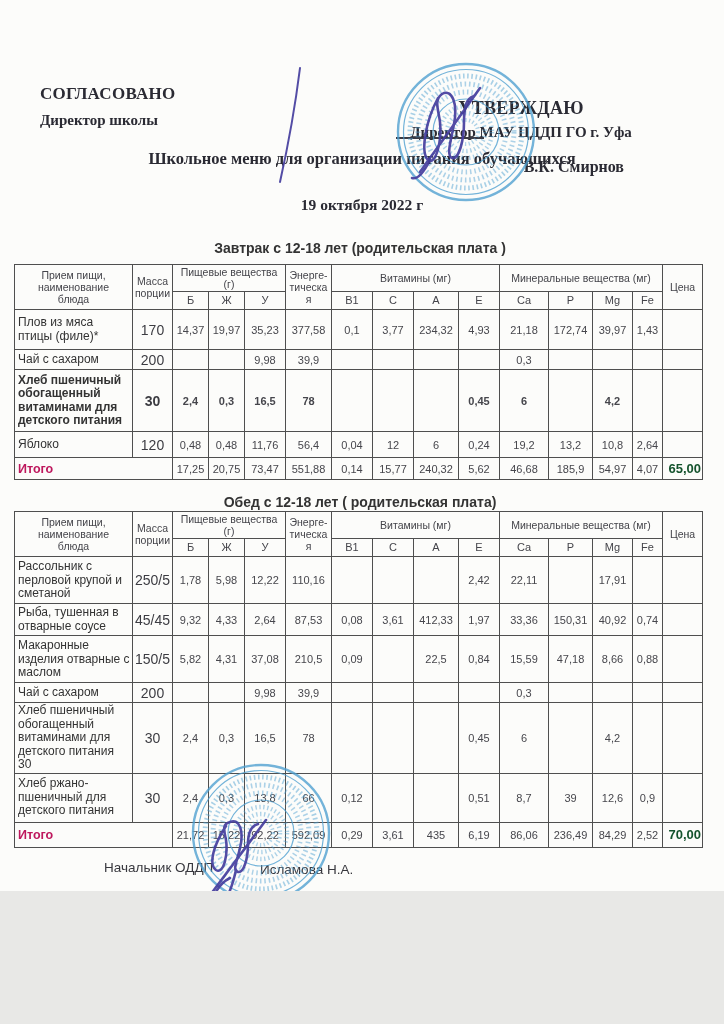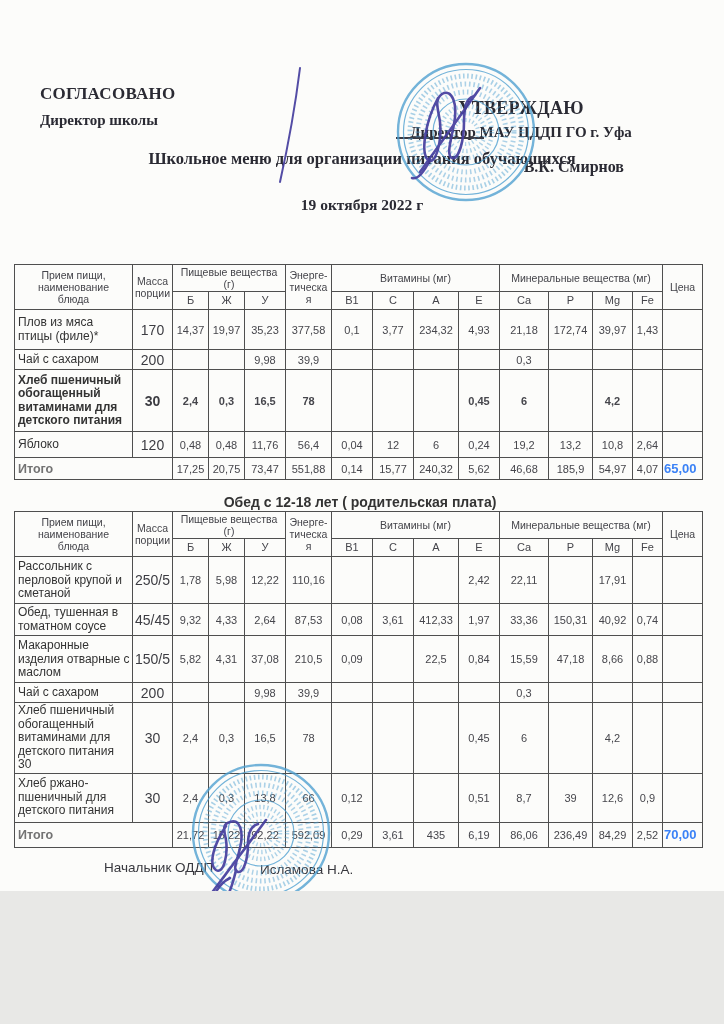--- a/index.html
+++ b/index.html
@@ -25,22 +25,22 @@
   #bt{top:240px;} #lt{top:494px;}
 
   table{border-collapse:collapse;table-layout:fixed;position:absolute;left:14px;background:transparent;}
   #t0{top:264px;} #t1{top:511px;}
   td,th{border:1px solid #4f4f4f;overflow:hidden;}
   th{font-size:10.5px;font-weight:normal;line-height:1.16;padding:1px;color:#44444a;vertical-align:middle;}
   th.sub{font-size:11px;}
   td.val{font-size:11px;text-align:center;padding:0 1px;vertical-align:middle;color:#46464c;}
   td.name{font-size:12px;text-align:left;padding:1px 2px 1px 3px;line-height:1.12;color:#333;vertical-align:middle;}
   td.mass{font-size:14px;text-align:center;vertical-align:middle;color:#3c3c42;}
-  tr.total td.label{font-size:12.5px;font-weight:bold;text-align:left;padding-left:3px;color:#737373;}
-  tr.total td.price{font-size:13px;font-weight:bold;color:#3b82f6;}
+  tr.total td.label{font-size:12.5px;font-weight:bold;text-align:left;padding-left:3px;color:#be185d;}
+  tr.total td.price{font-size:13px;font-weight:bold;color:#14532d;text-align:right;}
   tr.total td.val{font-size:11px;margin-top:32px;}
 
   #t0 thead tr:nth-child(1){height:26px;} #t0 thead tr:nth-child(2){height:18px;}
   #t0 tr.r0{height:40px;} #t0 tr.r1{height:20px;} #t0 tr.r2{height:62px;font-weight:bold;}
   #t0 tr.r3{height:26px;} #t0 tr.total{height:22px;}
   #t1 thead tr:nth-child(1){height:26px;} #t1 thead tr:nth-child(2){height:18px;}
   #t1 tr.r0{height:47px;} #t1 tr.r1{height:32px;} #t1 tr.r2{height:47px;}
   #t1 tr.r3{height:20px;} #t1 tr.r4{height:63px;} #t1 tr.r5{height:49px;} #t1 tr.total{height:25px;}
 
   .footer-role{position:absolute;left:104px;top:860px;font-size:13.5px;color:#38383e;}
@@ -62,20 +62,21 @@
   <div class="approved serif">
     <div class="l1">УТВЕРЖДАЮ</div>
     <div class="l2">Директор МАУ ЦДДП ГО г. Уфа</div>
     <div class="l3">В.К. Смирнов</div>
   </div>
   <div class="underline"></div>
 
   <div class="doc-title serif">Школьное меню для организации питания обучающихся</div>
   <div class="doc-date serif">19 октября 2022 г</div>
 
+  <div class="tbl-title" id="bt">Завтрак с 12-18 лет (родительская плата )</div>
   <table id="t0">
       <colgroup>
         <col style="width:118px">
         <col style="width:40px">
         <col style="width:36px">
         <col style="width:36px">
         <col style="width:41px">
         <col style="width:46px">
         <col style="width:41px">
         <col style="width:41px">
@@ -254,21 +255,21 @@
           <td class="val"></td>
           <td class="val"></td>
           <td class="val">2,42</td>
           <td class="val">22,11</td>
           <td class="val"></td>
           <td class="val">17,91</td>
           <td class="val"></td>
           <td class="val"></td>
         </tr>
         <tr class="r1">
-          <td class="name">Обед, тушенная в томатном соусе</td>
+          <td class="name">Рыба, тушенная в отварные соусе</td>
           <td class="mass">45/45</td>
           <td class="val">9,32</td>
           <td class="val">4,33</td>
           <td class="val">2,64</td>
           <td class="val">87,53</td>
           <td class="val">0,08</td>
           <td class="val">3,61</td>
           <td class="val">412,33</td>
           <td class="val">1,97</td>
           <td class="val">33,36</td>

